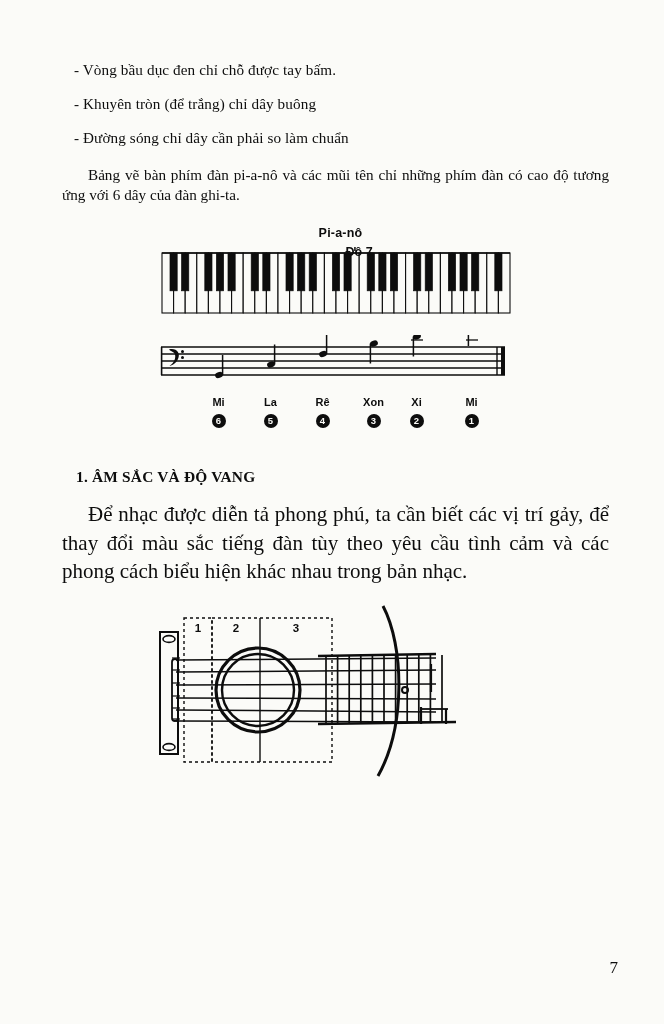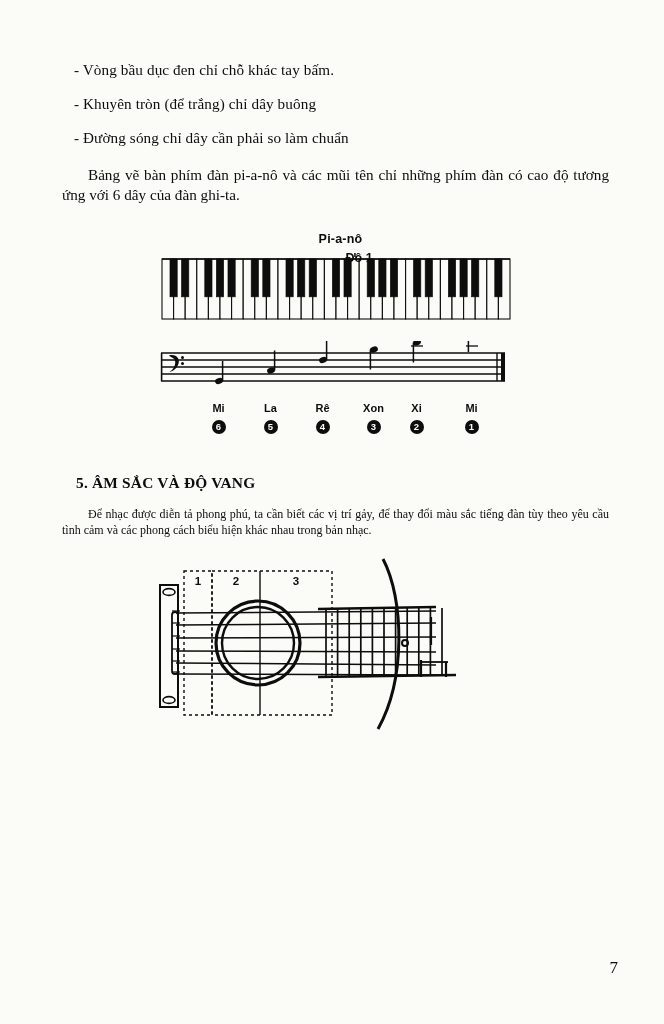--- a/index.html
+++ b/index.html
@@ -40,36 +40,36 @@
   .para.tight { }
 
   .section-head {
     font-size: 15.4px;
     font-weight: bold;
     margin: 34px 0 14px 14px;
     letter-spacing: .2px;
   }
 
   .para-3 {
-    font-size: 12px;
+    font-size: 21px;
     line-height: 1.36;
     margin: 0 0 18px 0;
     text-align: justify;
     text-indent: 26px;
   }
 
   .bullet-2 {
     font-size: 15.2px;
     line-height: 1.0;
     margin: 0 0 19px 12px;
   }
 
   
   .fig-piano {
-    margin-top: 26px;
+    margin-top: 20px;
     text-align: center;
     position: relative;
   }
   .piano-label {
     font-family: "Liberation Sans", sans-serif;
     font-size: 12.5px;
     font-weight: bold;
     letter-spacing: .2px;
     margin-bottom: 7px;
     padding-left: 10px;
@@ -133,31 +133,31 @@
     font-size: 17px;
     font-family: "Liberation Serif", serif;
   }
 </style>
 </head>
 <body>
 
 <div class="page">
 
   <div>
-    <p class="bullet">- Vòng bầu dục đen chỉ chỗ khác tay bấm.</p>
+    <p class="bullet">- Vòng bầu dục đen chỉ chỗ được tay bấm.</p>
     <p class="bullet">- Khuyên tròn (để trắng) chỉ dây buông</p>
     <p class="bullet">- Đường sóng chỉ dây cần phải so làm chuẩn</p>
   </div>
 
   <p class="para tight">Bảng vẽ bàn phím đàn pi-a-nô và các mũi tên chỉ những phím đàn có cao độ tương ứng với 6 dây của đàn ghi-ta.</p>
 
   <div class="fig-piano">
     <div class="piano-label">Pi-a-nô</div>
     <div class="piano-wrap">
-      <span class="do-label">Đô 1</span>
+      <span class="do-label">Đô 7</span>
       <svg id="piano-svg" width="352" height="72" viewBox="0 0 352 72">
           <rect x="2.00" y="6" width="11.60" height="60" fill="#fbfbf8" stroke="#0d0d0d" stroke-width="1.1"></rect>
           <rect x="13.60" y="6" width="11.60" height="60" fill="#fbfbf8" stroke="#0d0d0d" stroke-width="1.1"></rect>
           <rect x="25.20" y="6" width="11.60" height="60" fill="#fbfbf8" stroke="#0d0d0d" stroke-width="1.1"></rect>
           <rect x="36.80" y="6" width="11.60" height="60" fill="#fbfbf8" stroke="#0d0d0d" stroke-width="1.1"></rect>
           <rect x="48.40" y="6" width="11.60" height="60" fill="#fbfbf8" stroke="#0d0d0d" stroke-width="1.1"></rect>
           <rect x="60.00" y="6" width="11.60" height="60" fill="#fbfbf8" stroke="#0d0d0d" stroke-width="1.1"></rect>
           <rect x="71.60" y="6" width="11.60" height="60" fill="#fbfbf8" stroke="#0d0d0d" stroke-width="1.1"></rect>
           <rect x="83.20" y="6" width="11.60" height="60" fill="#fbfbf8" stroke="#0d0d0d" stroke-width="1.1"></rect>
           <rect x="94.80" y="6" width="11.60" height="60" fill="#fbfbf8" stroke="#0d0d0d" stroke-width="1.1"></rect>
@@ -256,21 +256,21 @@
           <span class="circ" style="left: 114px;">5</span>
           <span class="circ" style="left: 166px;">4</span>
           <span class="circ" style="left: 217px;">3</span>
           <span class="circ" style="left: 260px;">2</span>
           <span class="circ" style="left: 315px;">1</span>
         </div>
     </div>
   </div>
 
 
-  <h2 class="section-head">5. ÂM SẮC VÀ ĐỘ VANG</h2>
+  <h2 class="section-head">1. ÂM SẮC VÀ ĐỘ VANG</h2>
   <p class="para-3">Để nhạc được diễn tả phong phú, ta cần biết các vị trí gảy, để thay đổi màu sắc tiếng đàn tùy theo yêu cầu tình cảm và các phong cách biểu hiện khác nhau trong bản nhạc.</p>
 
 
   <div class="fig-guitar">
     <svg id="guitar-svg" width="400" height="175" viewBox="0 0 400 175">
         <g>
           <rect x="48" y="14" width="28" height="144" fill="none" stroke="#0d0d0d" stroke-width="1.4" stroke-dasharray="3 3"></rect>
           <text x="62" y="28" text-anchor="middle" font-size="11.5" font-family="&quot;Liberation Sans&quot;, sans-serif" font-weight="bold" fill="#0d0d0d">1</text>
           <rect x="76" y="14" width="48" height="144" fill="none" stroke="#0d0d0d" stroke-width="1.4" stroke-dasharray="3 3"></rect>
           <text x="100" y="28" text-anchor="middle" font-size="11.5" font-family="&quot;Liberation Sans&quot;, sans-serif" font-weight="bold" fill="#0d0d0d">2</text>

